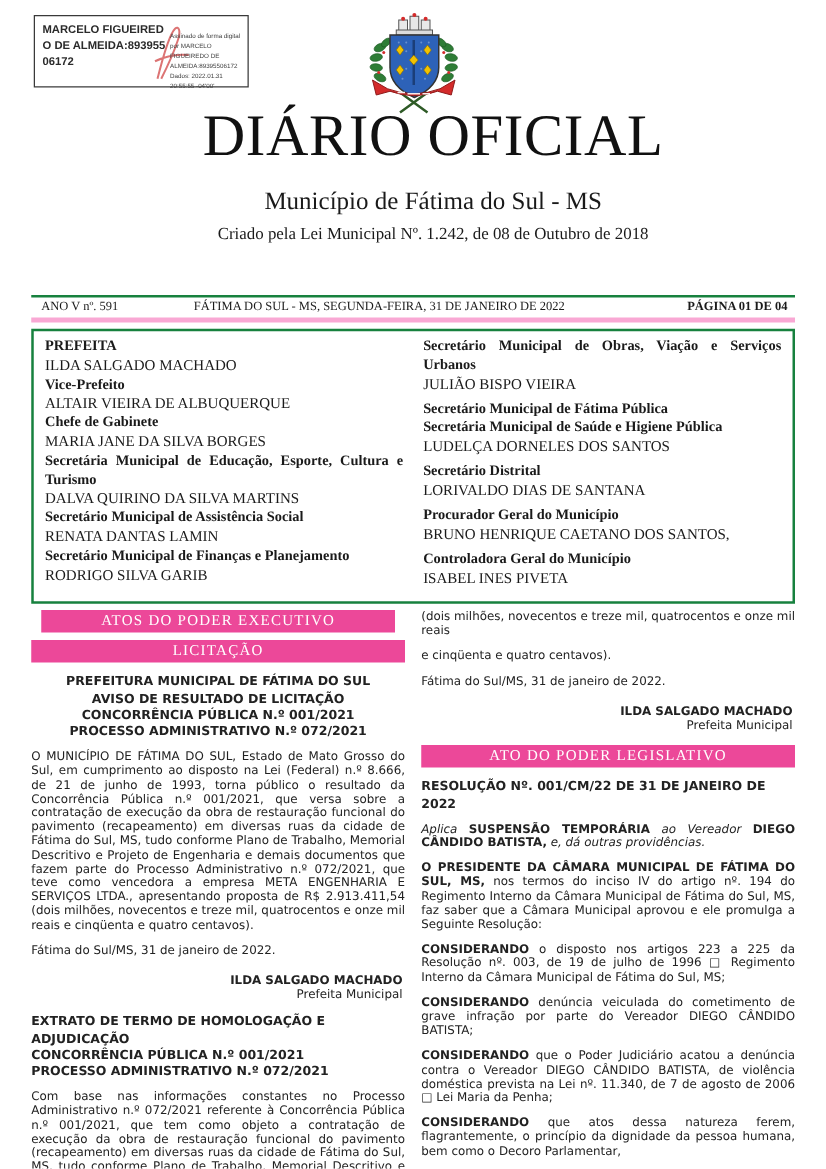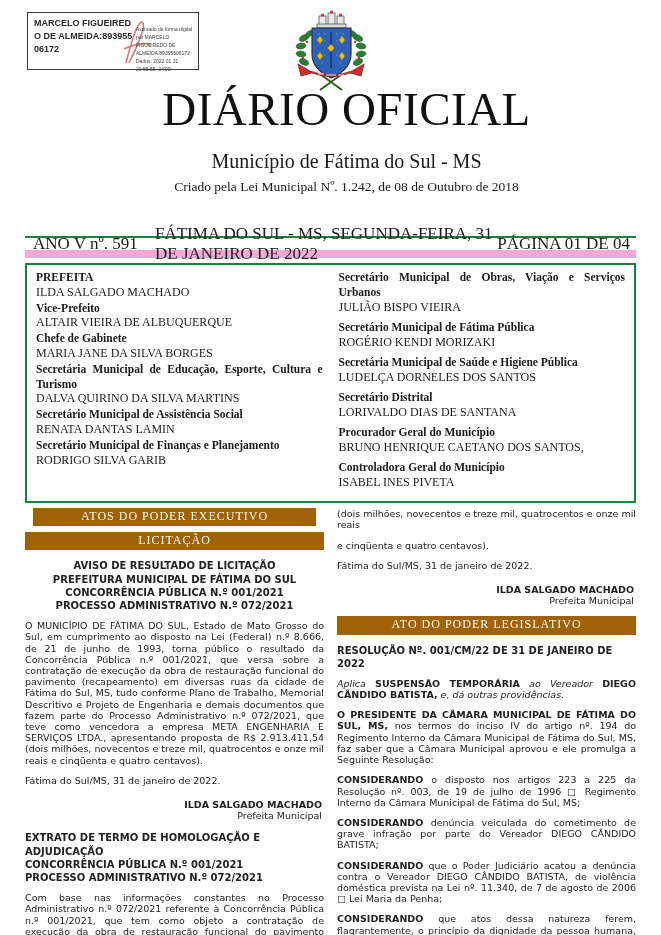--- a/index.html
+++ b/index.html
@@ -24,43 +24,43 @@
     font-size:5px; color:#3c3c3c; line-height:1.6; padding-top:8px; position:relative; z-index:1;
   }
   .sig-flourish { position:absolute; left:92px; top:6px; z-index:0; opacity:.85; }
   .crest { position:absolute; left:50%; top:8px; transform:translateX(-50%); }
   .mast { position:absolute; left:16px; top:86px; width:100%; text-align:center; }
   .mast-title { font-size:47px; line-height:1.0; letter-spacing:0.5px; color:#111; font-weight:500; }
   .mast-sub { font-size:20px; line-height:1.1; margin-top:17px; }
   .mast-law { font-size:13.5px; margin-top:7px; }
   
   .info-bar {
-    margin:0 25px; border-top:2px solid #17813E; border-bottom:8px solid #f9a8d4;
-    display:flex; align-items:center; font-size:17px; padding:2px 6px 3px 8px; height:22px;
+    margin:0 25px; border-top:2px solid #17813E; border-bottom:4px solid #f9a8d4;
+    display:flex; align-items:center; font-size:10px; padding:2px 6px 3px 8px; height:22px;
   }
   .info-edition { width:108px; }
   .info-date { flex:1; padding-left:14px; }
-  .info-page { text-align:right; }
+  .info-page { text-align:right;font-weight:bold; }
   
   .officials {
     margin:5px 25px 4px; border:2.5px solid #17813E; display:flex;
     padding:5px 9px 6px 9px; gap:16px; min-height:196px;
   }
   .off-col { flex:1; font-size:11.5px; line-height:1.3; }
   .official-role { font-weight:700; text-align:justify; }
   .official-name { font-size:12px; }
   .off-col.gapped .official-name { margin-bottom:4.5px; }
   
   .columns {
     display:flex; gap:13px; margin:5px 25px 0;
     font-family:"DejaVu Sans", sans-serif; font-size:9.5px; line-height:1.18; color:#222;
   }
   .bcol { flex:1; min-width:0; }
   .banner {
-    background:#a16207; color:#fff; font-family:"Liberation Serif", serif;
+    background:#ec4899; color:#fff; font-family:"Liberation Serif", serif;
     font-size:12px; letter-spacing:1px; text-align:center;
     padding:1px 0 3px; margin-bottom:6px;
   }
   .banner.inset { margin-left:8px; margin-right:8px; }
   .heading { font-weight:700; font-size:10px; line-height:1.32; margin:9px 0 8px; }
   .heading.center { text-align:center; }
   .heading.left { text-align:left; }
   .para { margin-bottom:9px; }
   .para.justify { text-align:justify; }
   .para.right { text-align:left; padding-right:2px; }
@@ -177,39 +177,38 @@
         <div class="official-name">DALVA QUIRINO DA SILVA MARTINS</div>
         <div class="official-role">Secretário Municipal de Assistência Social</div>
         <div class="official-name">RENATA DANTAS LAMIN</div>
         <div class="official-role">Secretário Municipal de Finanças e Planejamento</div>
         <div class="official-name">RODRIGO SILVA GARIB</div>
       </div>
     <div class="off-col gapped">
         <div class="official-role">Secretário Municipal de Obras, Viação e Serviços Urbanos</div>
         <div class="official-name">JULIÃO BISPO VIEIRA</div>
         <div class="official-role">Secretário Municipal de Fátima Pública</div>
-        <div class="official-name">ROGÉRIO KENDI MORIZAKI</div>
         <div class="official-role">Secretária Municipal de Saúde e Higiene Pública</div>
         <div class="official-name">LUDELÇA DORNELES DOS SANTOS</div>
         <div class="official-role">Secretário Distrital</div>
         <div class="official-name">LORIVALDO DIAS DE SANTANA</div>
         <div class="official-role">Procurador Geral do Município</div>
         <div class="official-name">BRUNO HENRIQUE CAETANO DOS SANTOS,</div>
         <div class="official-role">Controladora Geral do Município</div>
         <div class="official-name">ISABEL INES PIVETA</div>
       </div>
   </div>
 
   <div class="columns">
     <div class="bcol">
         <div class="banner inset">ATOS DO PODER EXECUTIVO</div>
         <div class="banner">LICITAÇÃO</div>
         <div class="heading center">
+          <div>PREFEITURA MUNICIPAL DE FÁTIMA DO SUL</div>
           <div>AVISO DE RESULTADO DE LICITAÇÃO</div>
-          <div>PREFEITURA MUNICIPAL DE FÁTIMA DO SUL</div>
           <div>CONCORRÊNCIA PÚBLICA N.º 001/2021</div>
           <div>PROCESSO ADMINISTRATIVO N.º 072/2021</div>
         </div>
         <p class="para justify"><span>O MUNICÍPIO DE FÁTIMA DO SUL, Estado de Mato Grosso do Sul, em cumprimento ao disposto na Lei (Federal) n.º 8.666, de 21 de junho de 1993, torna público o resultado da Concorrência Pública n.º 001/2021, que versa sobre a contratação de execução da obra de restauração funcional do pavimento (recapeamento) em diversas ruas da cidade de Fátima do Sul, MS, tudo conforme Plano de Trabalho, Memorial Descritivo e Projeto de Engenharia e demais documentos que fazem parte do Processo Administrativo n.º 072/2021, que teve como vencedora a empresa META ENGENHARIA E SERVIÇOS LTDA., apresentando proposta de R$ 2.913.411,54 (dois milhões, novecentos e treze mil, quatrocentos e onze mil reais e cinqüenta e quatro centavos).</span></p>
         <p class="para right"><span>Fátima do Sul/MS, 31 de janeiro de 2022.</span></p>
         <div class="signoff">
           <div class="signoff-name">ILDA SALGADO MACHADO</div>
           <div class="signoff-role">Prefeita Municipal</div>
         </div>
         <div class="heading left">

